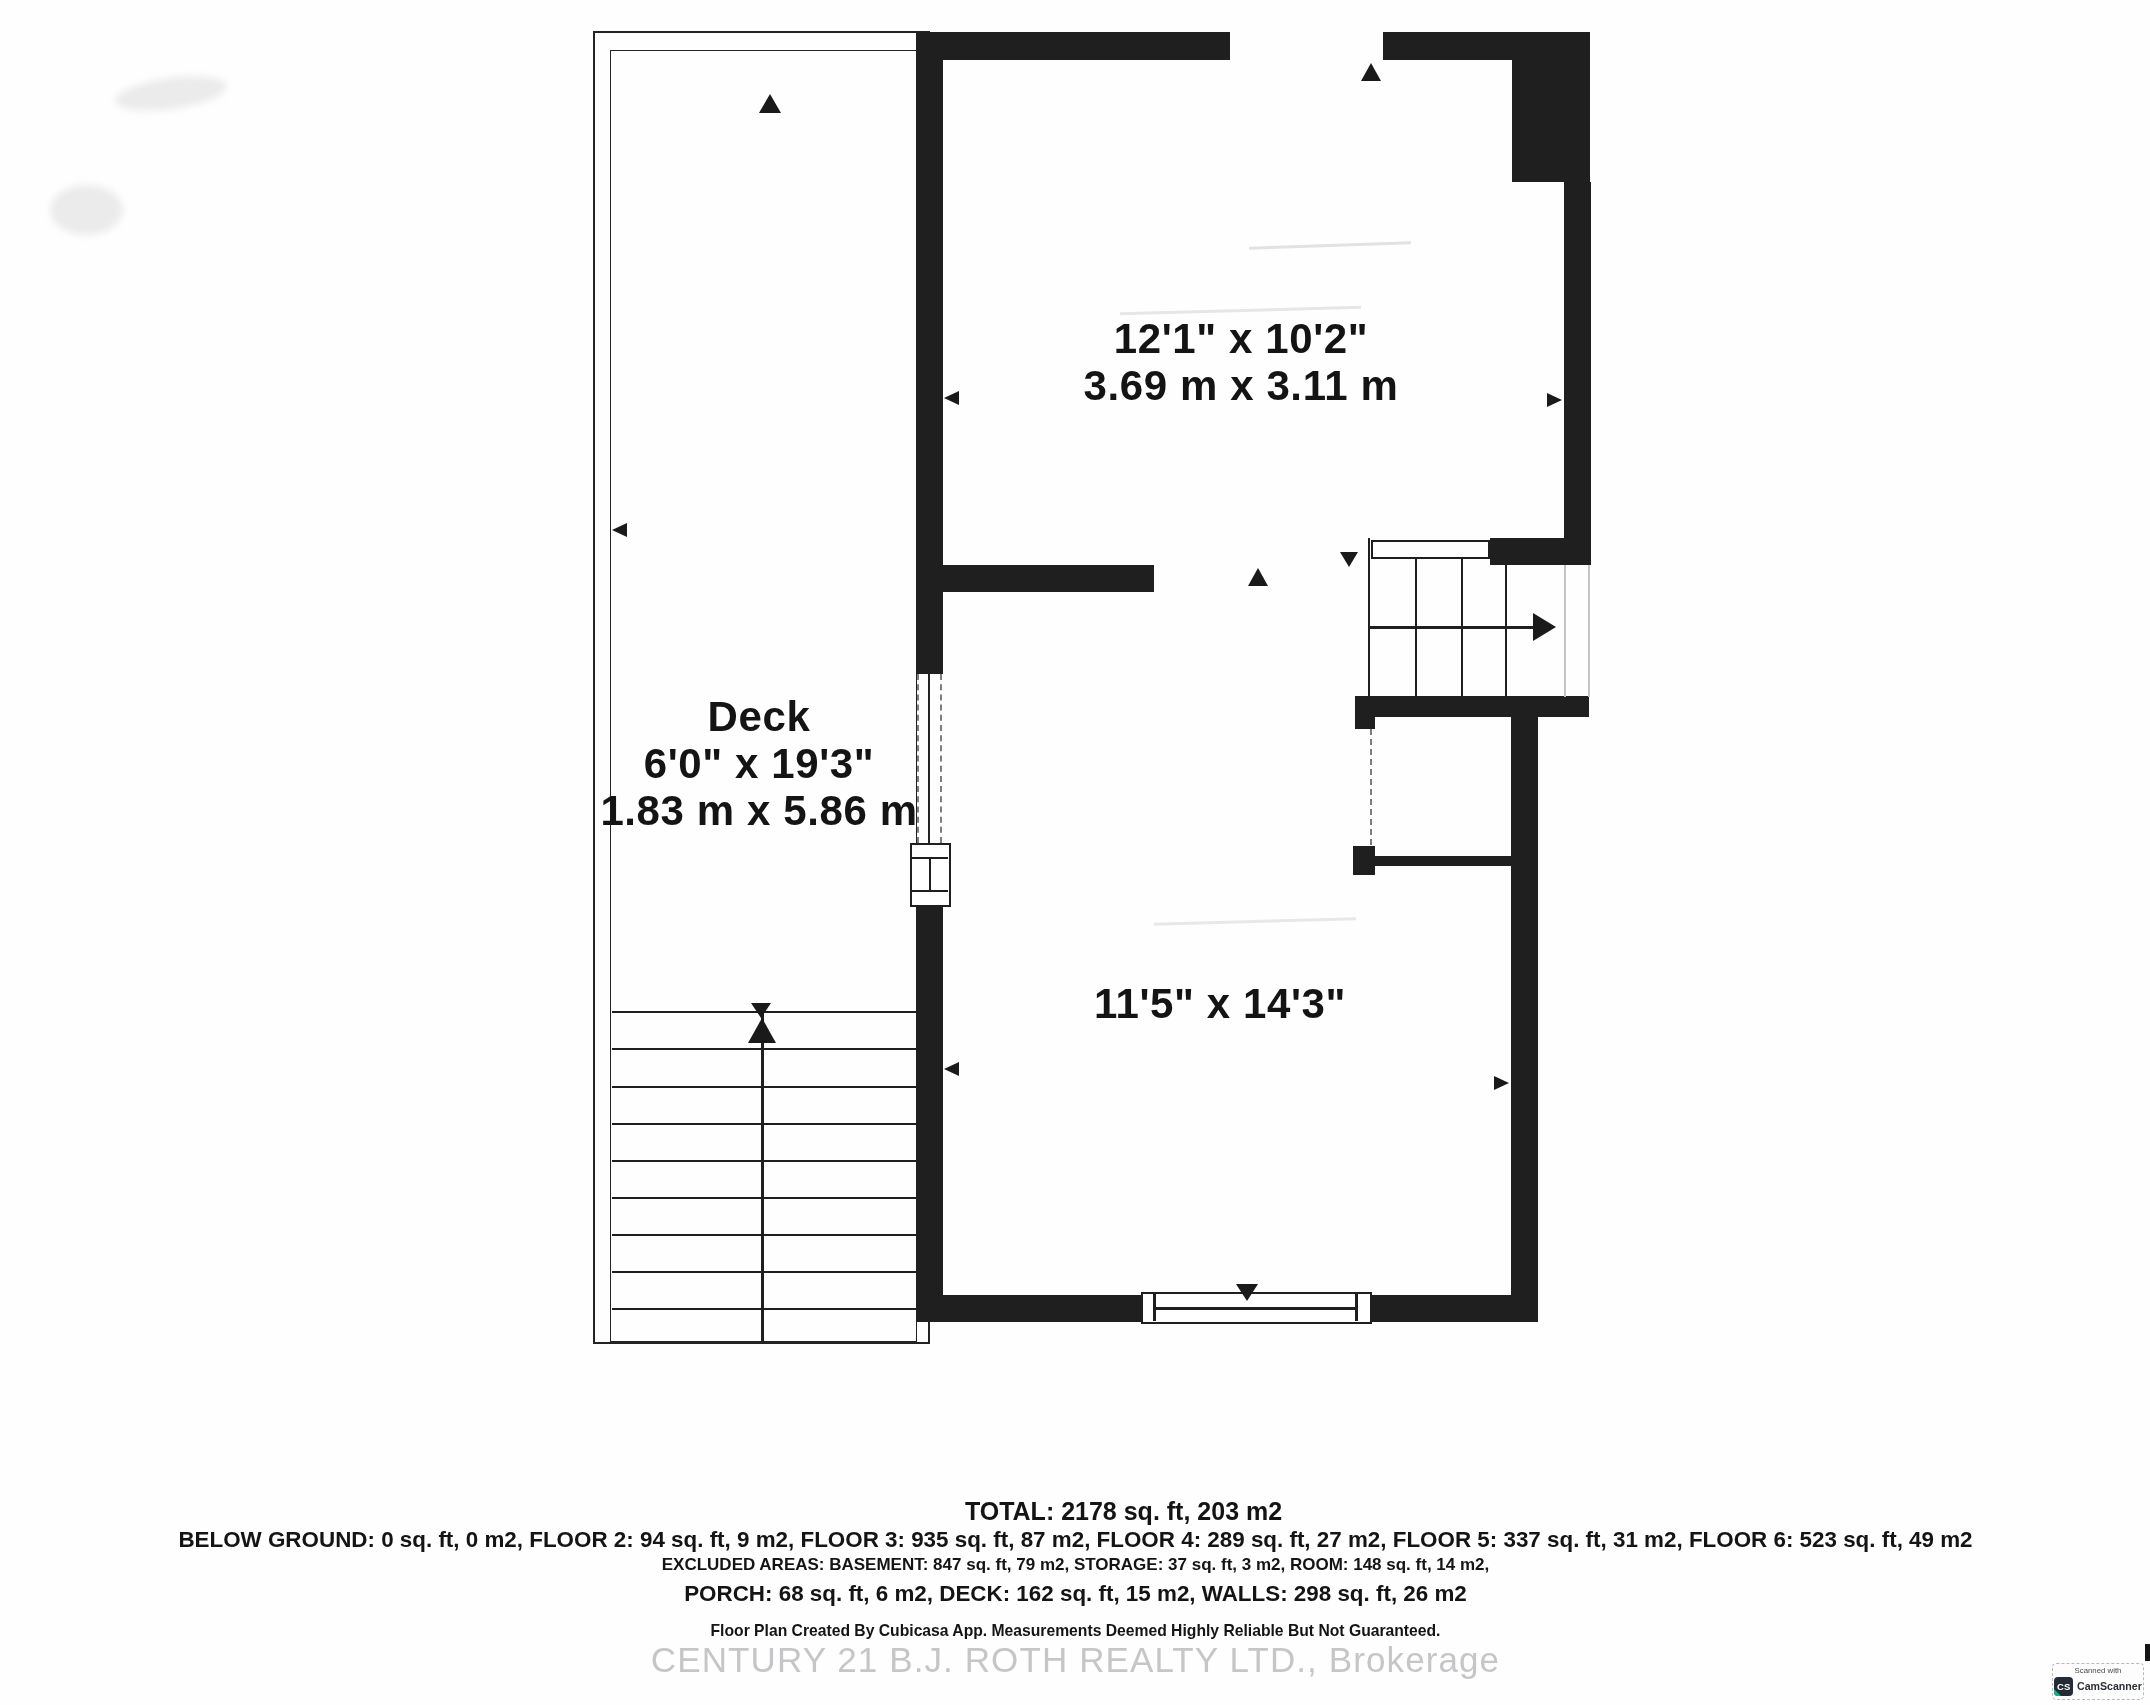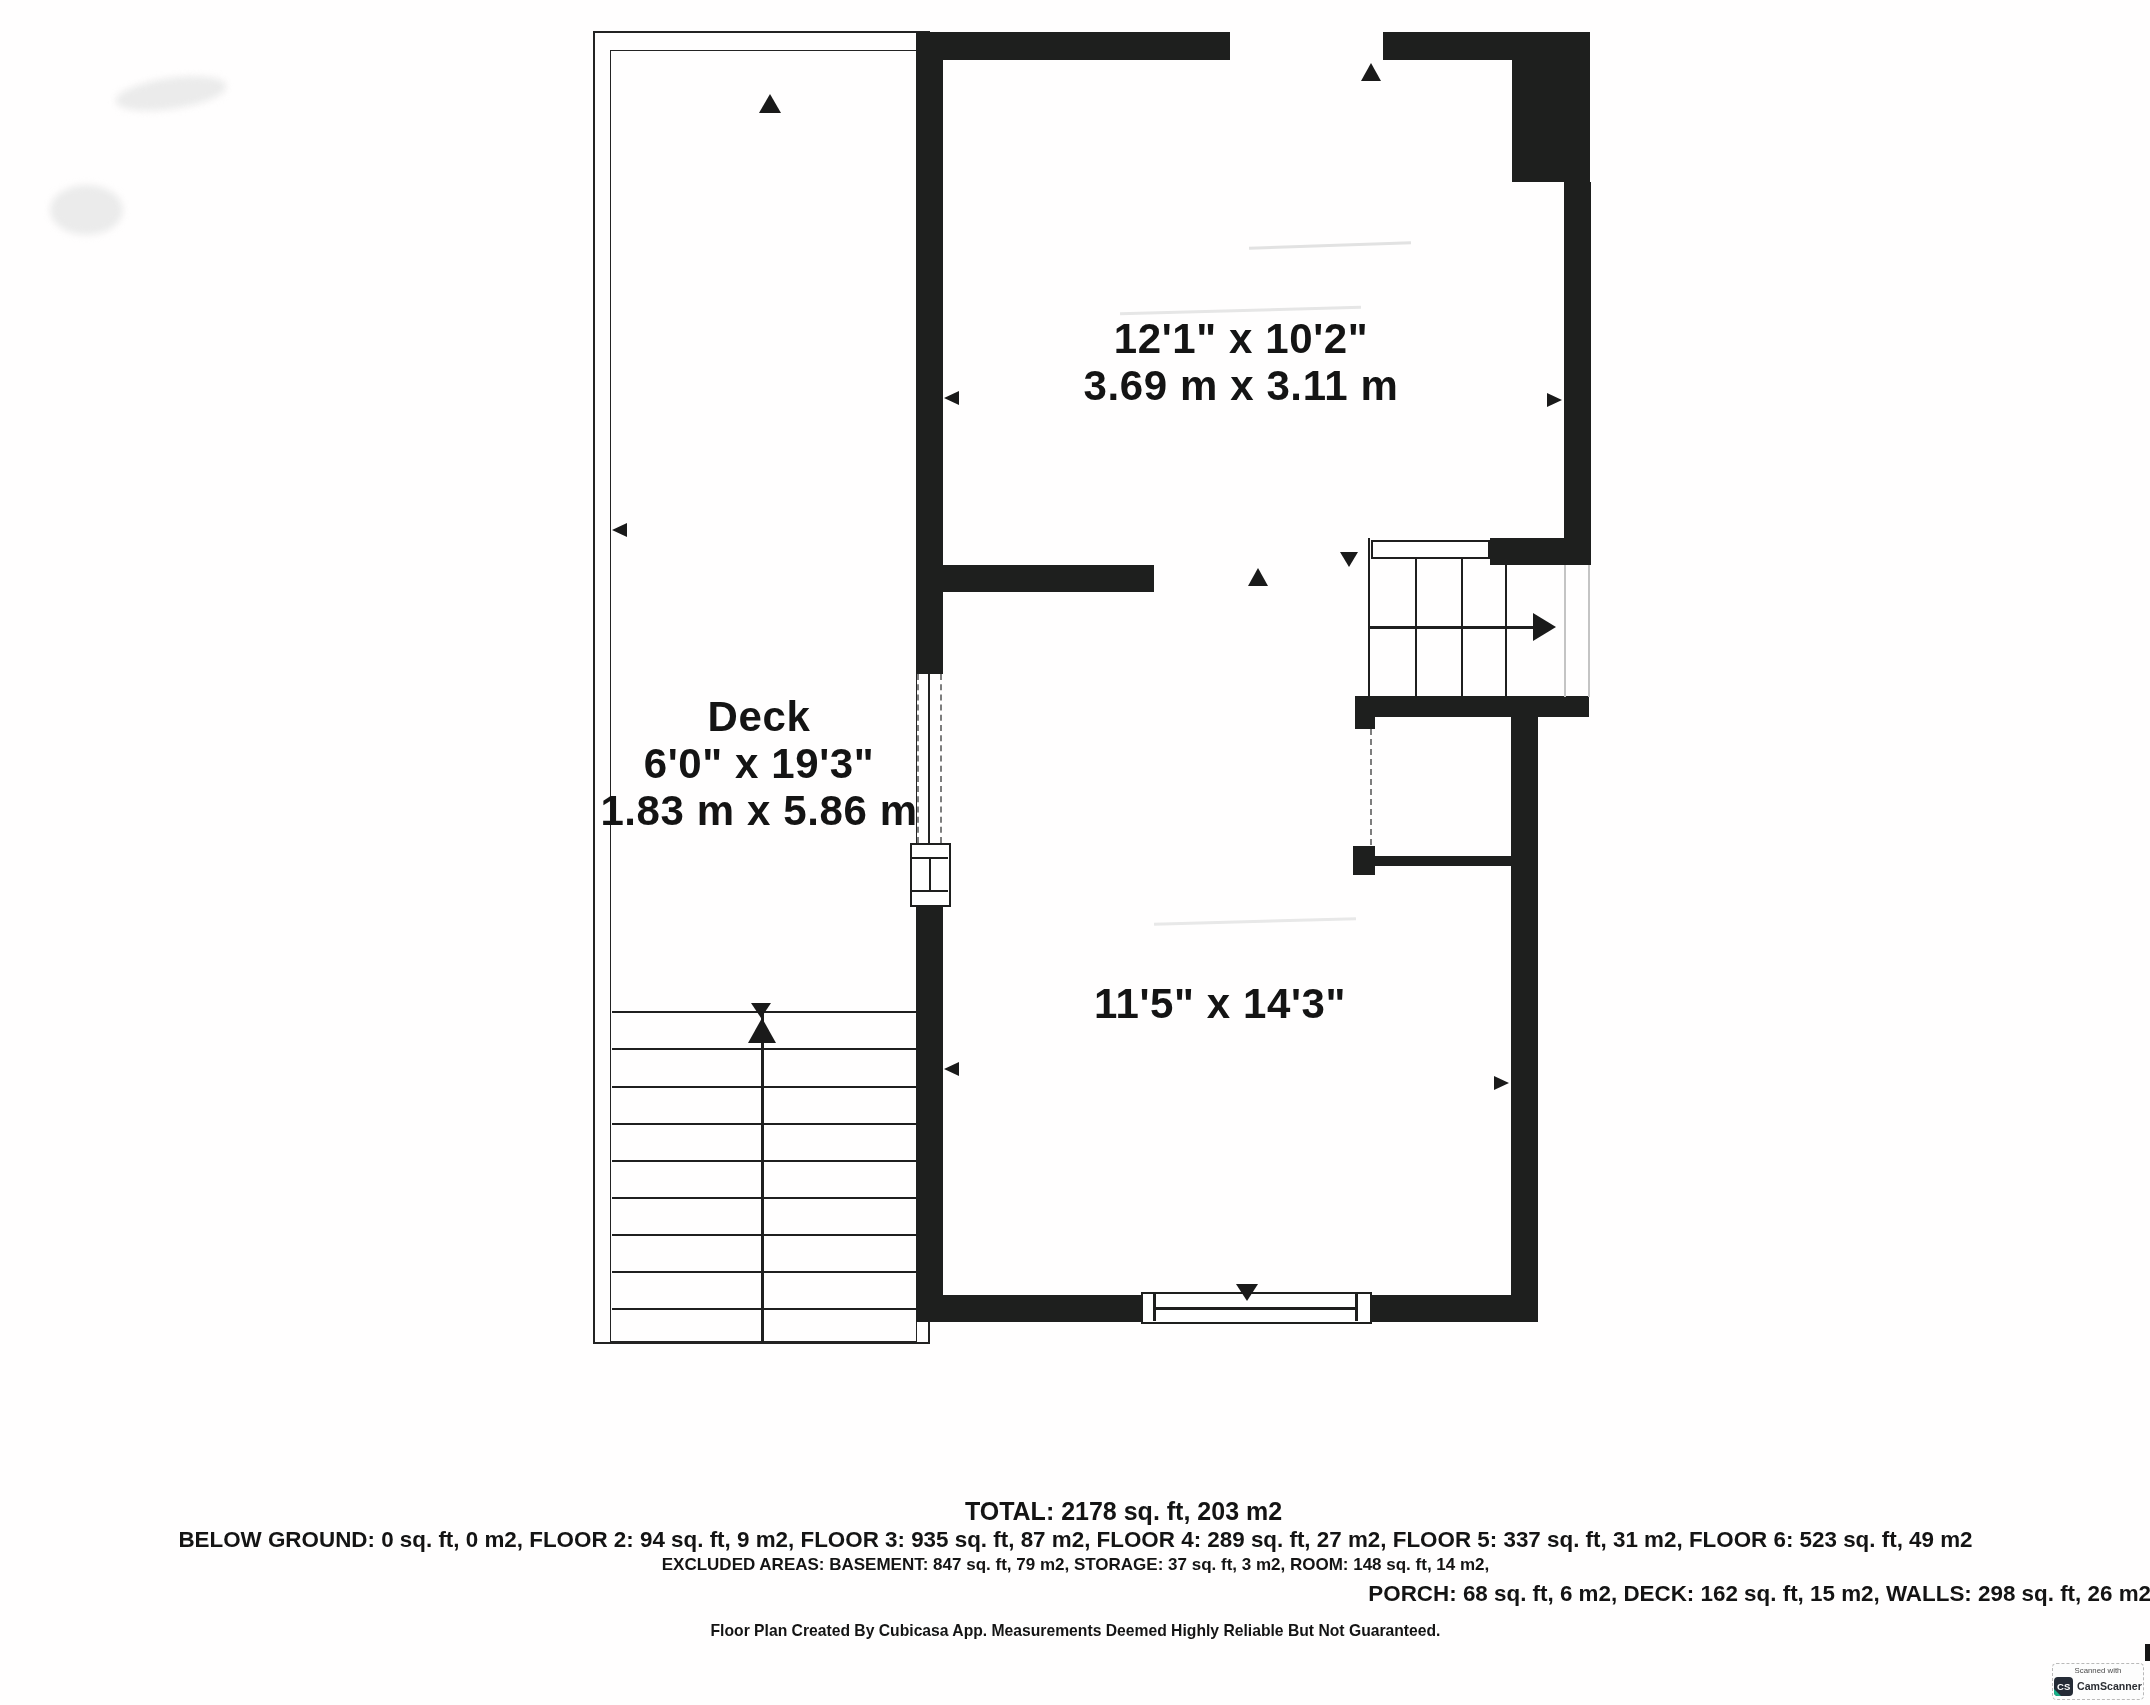--- a/index.html
+++ b/index.html
@@ -122,22 +122,23 @@
     <div>12'1" x 10'2"</div>
     <div>3.69 m x 3.11 m</div>
   </div>
   <div class="lbl roomlbl" style="left:1052px;top:980px;width:336px;">
     <div>11'5" x 14'3"</div>
   </div>
 
   <div class="sumline" style="top:1497px;font-size:25px;padding-left:48px;">TOTAL: 2178 sq. ft, 203 m2</div>
   <div class="sumline" style="top:1527px;font-size:22.4px;">BELOW GROUND: 0 sq. ft, 0 m2, FLOOR 2: 94 sq. ft, 9 m2, FLOOR 3: 935 sq. ft, 87 m2, FLOOR 4: 289 sq. ft, 27 m2, FLOOR 5: 337 sq. ft, 31 m2, FLOOR 6: 523 sq. ft, 49 m2</div>
   <div class="sumline" style="top:1555px;font-size:17px;">EXCLUDED AREAS: BASEMENT: 847 sq. ft, 79 m2, STORAGE: 37 sq. ft, 3 m2, ROOM: 148 sq. ft, 14 m2,</div>
-  <div class="sumline" style="top:1581px;font-size:22.4px;text-align:right;">PORCH: 68 sq. ft, 6 m2, DECK: 162 sq. ft, 15 m2, WALLS: 298 sq. ft, 26 m2</div>
+  <div class="sumline" style="top:1581px;font-size:22.4px;">PORCH: 68 sq. ft, 6 m2, DECK: 162 sq. ft, 15 m2, WALLS: 298 sq. ft, 26 m2</div>
   <div class="sumline" style="top:1622px;font-size:15.7px;">Floor Plan Created By Cubicasa App. Measurements Deemed Highly Reliable But Not Guaranteed.</div>
+  <div class="sumline" style="top:1640px;font-size:35px;font-weight:normal;color:#c6c6c8;letter-spacing:1.1px;">CENTURY 21 B.J. ROTH REALTY LTD., Brokerage</div>
 
   <div class="badge" style="left:2052px;top:1663px;width:90px;height:35px;">
     <div style="font-size:7.8px;color:#4a4a4a;line-height:1;">Scanned with</div>
     <div class="badge-row">
       <div class="cs-icon">
           <span>CS</span>
         </div>
       <div style="font-size:10.6px;font-weight:bold;color:#2b2e33;line-height:1;">CamScanner</div>
     </div>
   </div>

